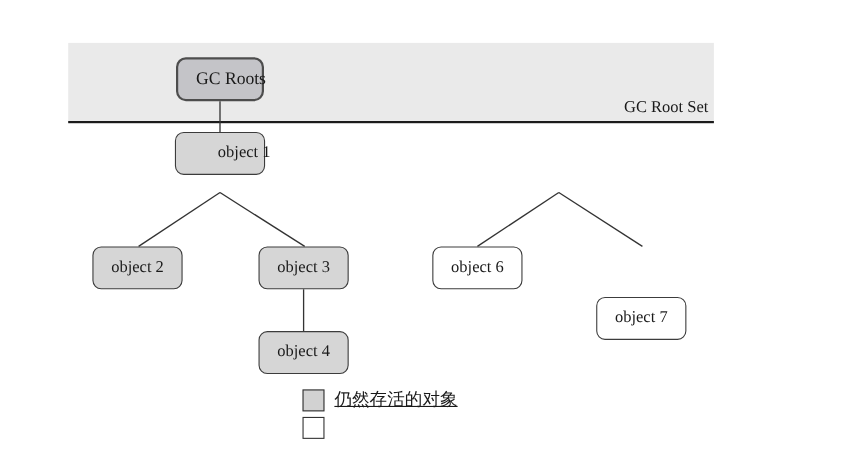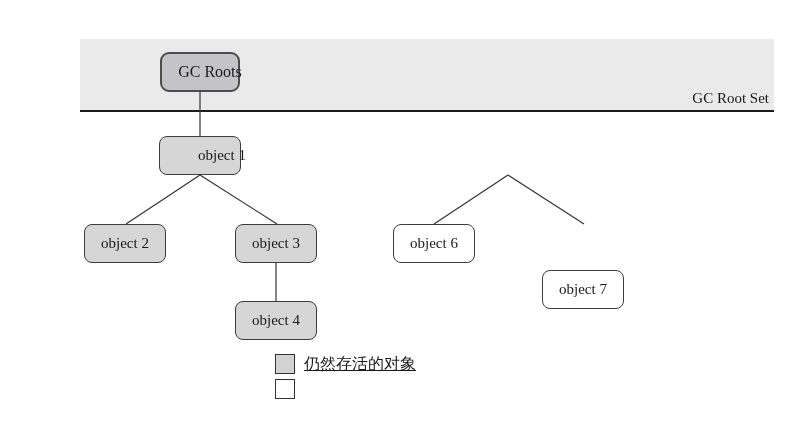--- a/index.html
+++ b/index.html
@@ -11,23 +11,23 @@
     position: relative;
     width: 786px;
     height: 422px;
     background: #ffffff;
     font-family: "Liberation Serif", "DejaVu Serif", serif;
     color: #1a1a1a;
     overflow: hidden;
   }
   .banner {
     position: absolute;
-    left: 80px;
+    left: 62px;
     top: 39px;
-    width: 694px;
+    width: 587px;
     height: 73px;
     background: #eaeaea;
     border-bottom: 2px solid #1b1b1b;
     box-sizing: border-box;
   }
   .banner-label {
     position: absolute;
     right: 5px;
     bottom: 3px;
     font-size: 15px;
@@ -112,21 +112,21 @@
       <line x1="200" y1="175" x2="126" y2="224"></line>
       <line x1="200" y1="175" x2="277" y2="224"></line>
       <line x1="276" y1="263" x2="276" y2="301"></line>
       <line x1="508" y1="175" x2="434" y2="224"></line>
       <line x1="508" y1="175" x2="584" y2="224"></line>
     </g>
   </svg>
 
   <div class="node root">GC Roots</div>
 
-  <div class="node alive" style="left:159px; top:136px;padding-left:44px;">object 1</div>
+  <div class="node alive" style="left:159px; top:120px;padding-left:44px;">object 1</div>
   <div class="node alive" style="left:84px; top:224px;">object 2</div>
   <div class="node alive" style="left:235px; top:224px;">object 3</div>
   <div class="node alive" style="left:235px; top:301px;">object 4</div>
 
   <div class="node recyclable" style="left:393px; top:224px;">object 6</div>
   <div class="node recyclable" style="left:542px; top:224px;margin-top:46px;">object 7</div>
 
   <div class="legend">
     <div class="legend-row">
       <span class="swatch alive"></span>

